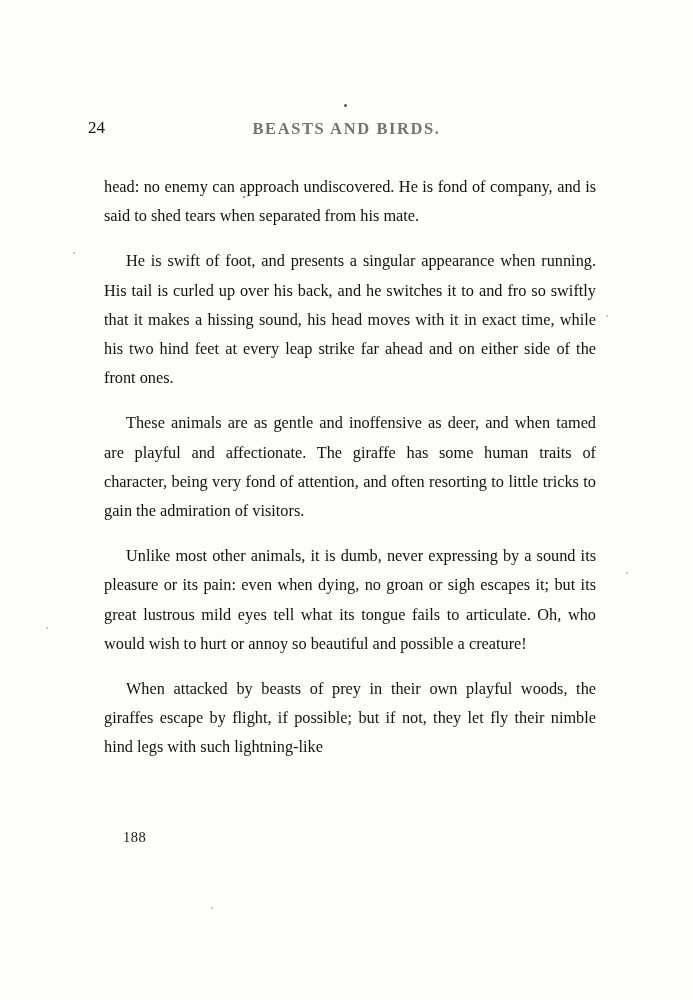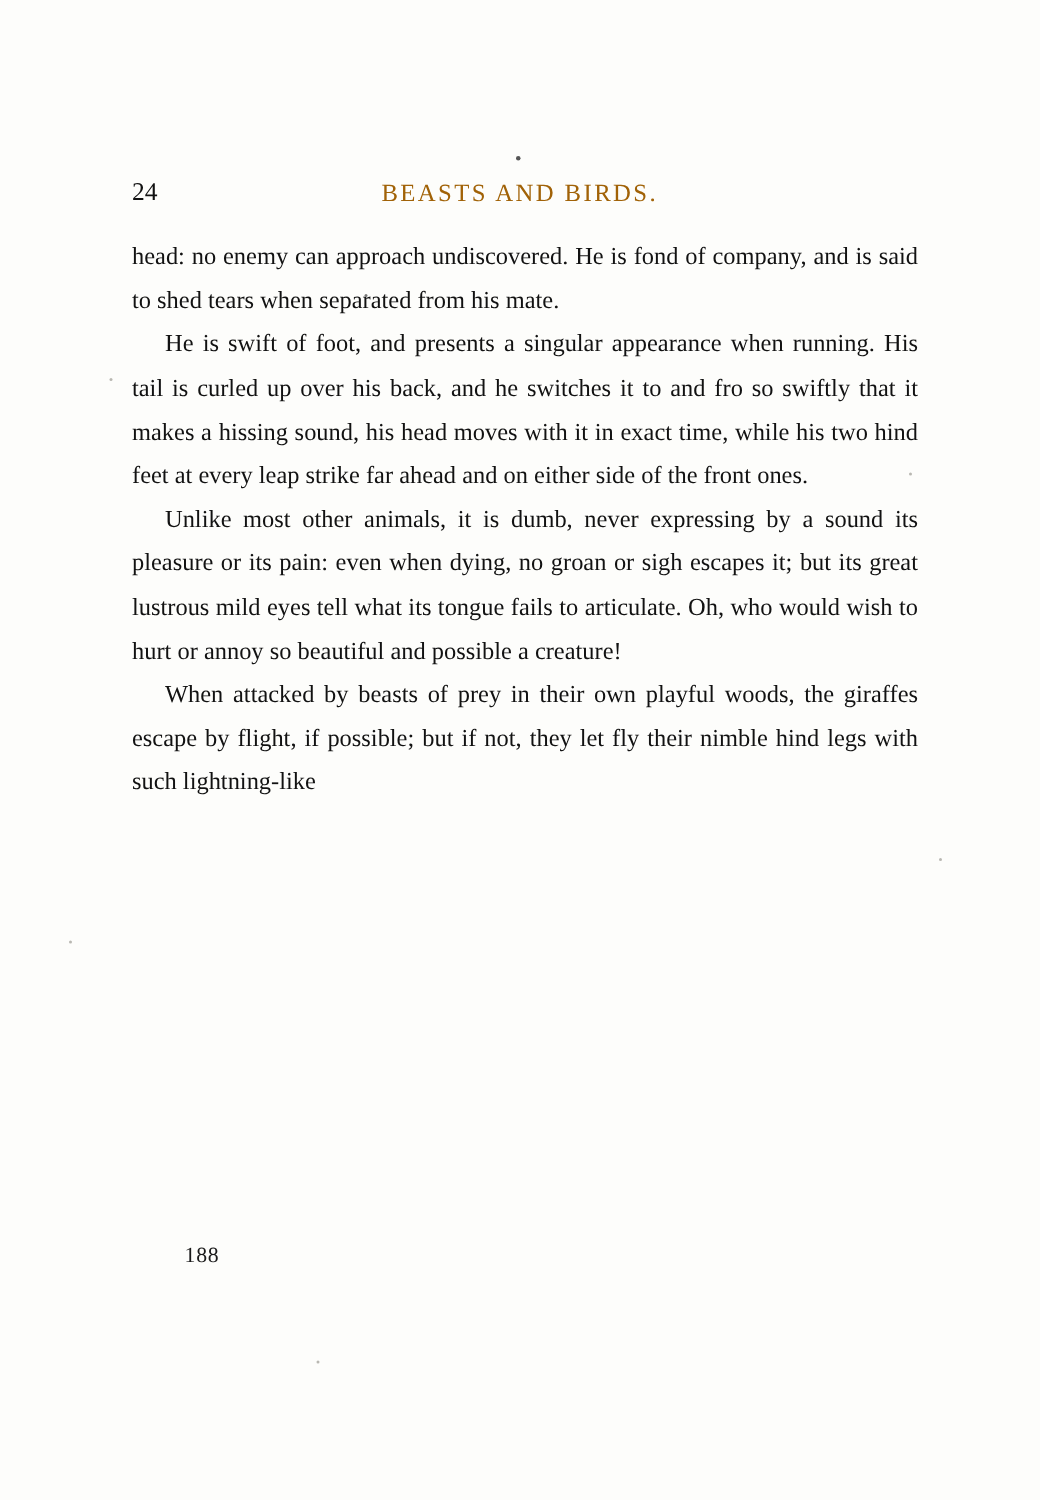--- a/index.html
+++ b/index.html
@@ -36,36 +36,36 @@
     letter-spacing: 0px;
     color: #111;
   }
   .running-head {
     position: absolute;
     left: 0;
     right: 0;
     top: 1px;
     text-align: center;
     font-size: 16.5px;
-    font-weight: normal;
+    font-weight: bold;
     letter-spacing: 1.6px;
-    color: #a16207;
+    color: #737373;
   }
   .body-text {
     position: absolute;
     top: 156px;
     left: 88px;
     width: 524px;
     font-size: 16.3px;
     line-height: 29.2px;
     text-align: justify;
     color: #121212;
   }
   .para {
-    margin: 0;
+    margin: 16px;
     text-indent: 0;
   }
   .para.indented {
     text-indent: 22px;
   }
   .page-number-bottom {
     position: absolute;
     top: 829px;
     left: 123px;
     font-size: 14.5px;
@@ -91,20 +91,21 @@
 <div class="page">
 
   <div class="header">
     <div class="page-number-top">24</div>
     <div class="running-head">BEASTS AND BIRDS.</div>
   </div>
 
   <div class="body-text">
     <p class="para">head: no enemy can approach undiscovered.  He is fond of company, and is said to shed tears when separated from his mate.</p>
     <p class="para indented">He is swift of foot, and presents a singular appearance when running.  His tail is curled up over his back, and he switches it to and fro so swiftly that it makes a hissing sound, his head moves with it in exact time, while his two hind feet at every leap strike far ahead and on either side of the front ones.</p>
+    <p class="para indented">These animals are as gentle and inoffensive as deer, and when tamed are playful and affectionate.  The giraffe has some human traits of character, being very fond of attention, and often resorting to little tricks to gain the admiration of visitors.</p>
     <p class="para indented">Unlike most other animals, it is dumb, never expressing by a sound its pleasure or its pain: even when dying, no groan or sigh escapes it; but its great lustrous mild eyes tell what its tongue fails to articulate.  Oh, who would wish to hurt or annoy so beautiful and possible a creature!</p>
     <p class="para indented">When attacked by beasts of prey in their own playful woods, the giraffes escape by flight, if possible; but if not, they let fly their nimble hind legs with such lightning-like</p>
   </div>
 
   <div class="page-number-bottom">188</div>
 
   <span class="speck s1"></span>
   <span class="speck s2"></span>
   <span class="speck s3"></span>
   <span class="speck s4"></span>

